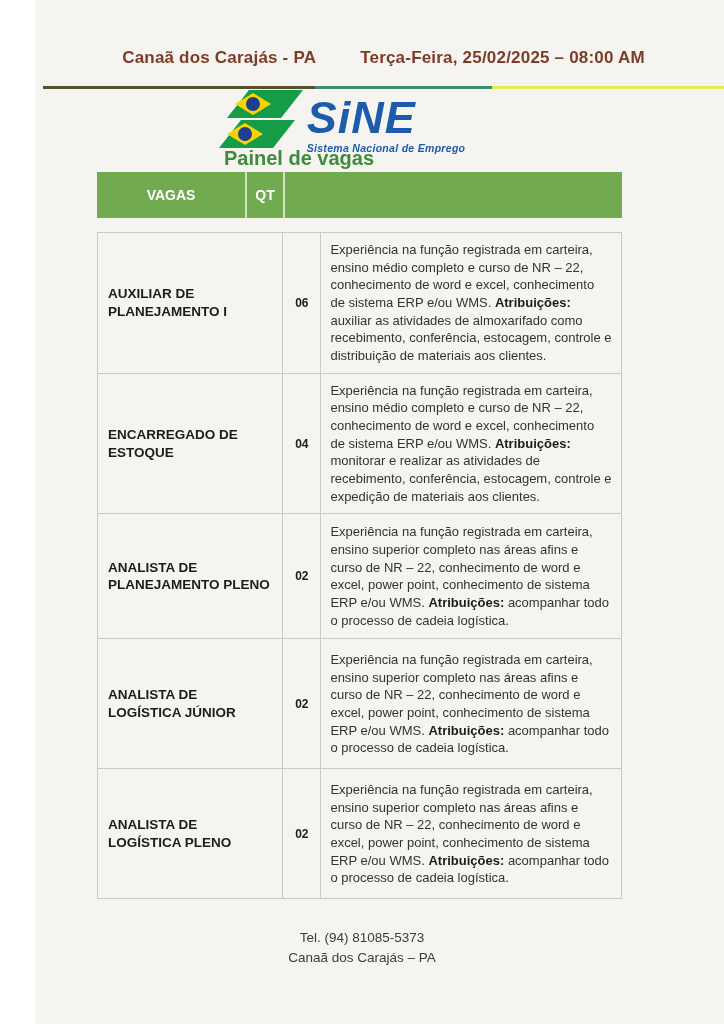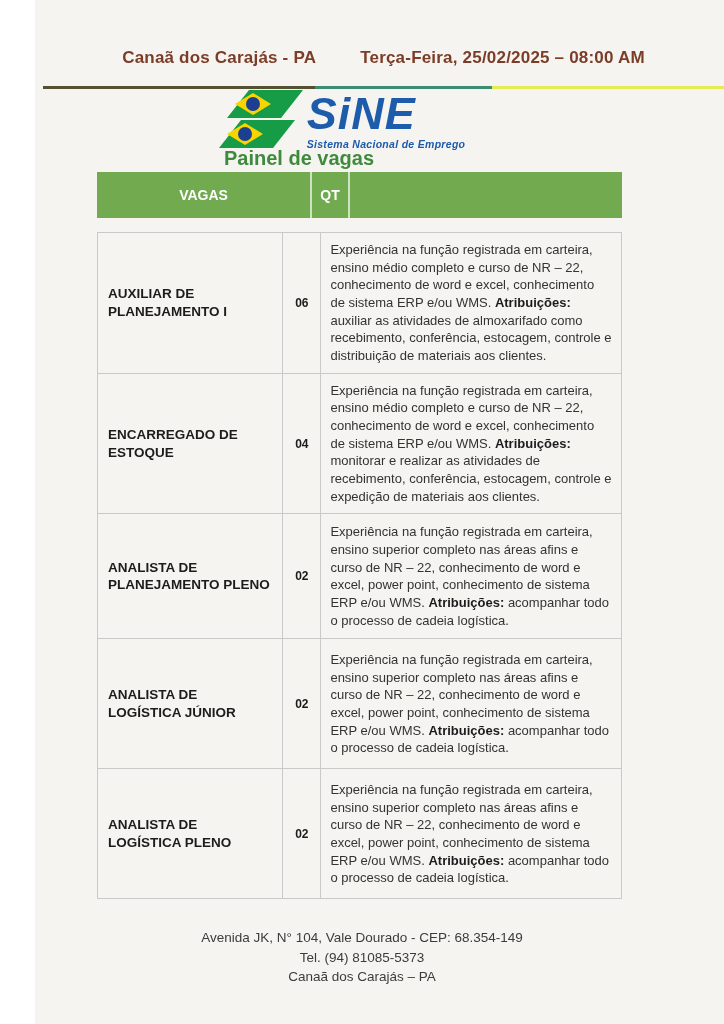--- a/index.html
+++ b/index.html
@@ -27,21 +27,21 @@
   .header-rule {
     position: absolute; top: 86px; left: 43px; width: 681px; height: 3px;
     background: linear-gradient(to right,
       #55502f 0%, #55502f 40%,
       #3c8d72 40%, #3c8d72 66%,
       #e3ec55 66%, #e3ec55 100%);
   }
   
   .logo-block {
     position: absolute; top: 88px; left: 0; width: 684px;
-    display: flex; justify-content: center; align-items: center;
+    display: flex; justify-content: center; align-items: flex-end;
   }
   .flag-icon { margin-top: 2px; }
   .logo-text { margin-left: 4px; }
   .logo-name {
     font-size: 45px; line-height: 42px; font-weight: bold; font-style: italic;
     color: #1d5bab; letter-spacing: 1px;
   }
   .logo-subtitle {
     font-size: 10.5px; font-weight: bold; font-style: italic;
     color: #1d5bab; margin-top: 3px; letter-spacing: 0.3px;
@@ -49,21 +49,21 @@
   .page-title {
     position: absolute; top: 147px; left: 0; width: 598px;
     text-align: center; font-size: 20px; font-weight: bold; color: #3f8a3c;
   }
   
   .jobs-table-wrap { position: absolute; top: 172px; left: 97px; width: 525px; }
   .thead {
     display: flex; background: #72aa50; height: 46px; align-items: center;
     color: #ffffff; font-weight: bold; font-size: 14px; text-align: center;
   }
-  .thead .c1 { width: 215px; border-right: 2px solid #cfe3c2; align-self: stretch;
+  .thead .c1 { width: 150px; border-right: 2px solid #cfe3c2; align-self: stretch;
                display: flex; align-items: center; justify-content: center; }
   .thead .c2 { width: 38px;  border-right: 2px solid #cfe3c2; align-self: stretch;
                display: flex; align-items: center; justify-content: center; }
   .thead .c3 { width: 300px; align-self: stretch;
                display: flex; align-items: center; justify-content: center; }
   table.tbody-table {
     margin-top: 14px; border-collapse: collapse; width: 525px;
     table-layout: fixed;
   }
   table.tbody-table td {
@@ -144,16 +144,15 @@
     <tr class="r5">
       <td class="cell-title">ANALISTA DE LOGÍSTICA PLENO</td>
       <td class="cell-qt">02</td>
       <td class="cell-desc"><span>Experiência na função registrada em carteira, ensino superior completo nas áreas afins e curso de NR – 22, conhecimento de word e excel, power point, conhecimento de sistema ERP e/ou WMS. </span><b>Atribuições:</b><span> acompanhar todo o processo de cadeia logística.</span></td>
     </tr>
   </tbody>
     </table>
 </div>
 
 <div class="doc-footer">
-  <div>Avenida JK, N° 104, Vale Dourado - CEP: 68.354-149</div>
   <div>Tel. (94) 81085-5373</div>
   <div>Canaã dos Carajás – PA</div>
 </div>
 
 </body></html>

